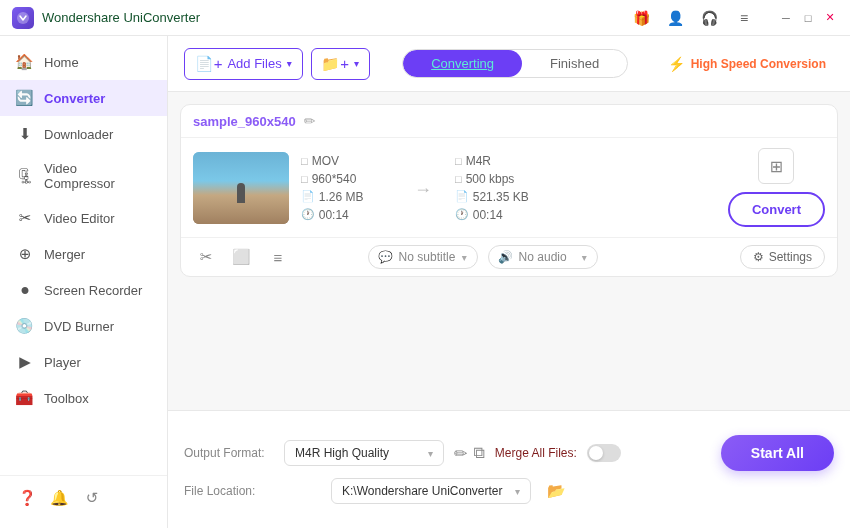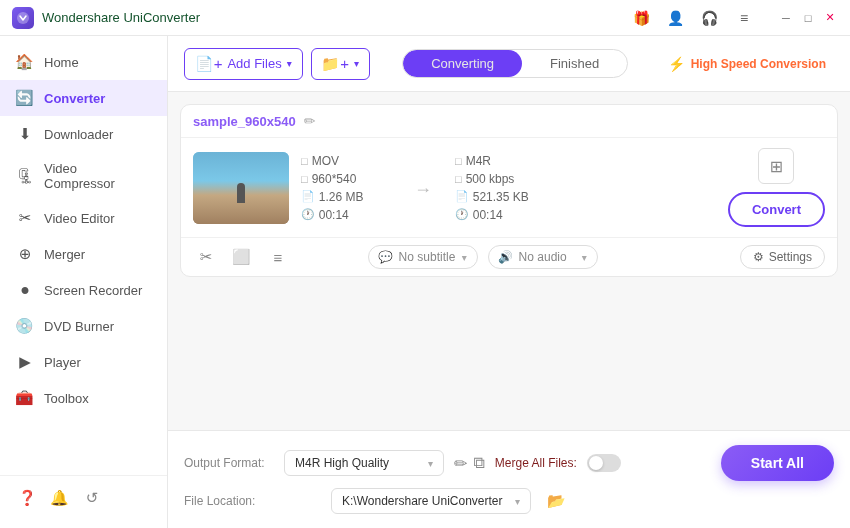--- a/index.html
+++ b/index.html
@@ -143,22 +143,23 @@
     .tab {
       padding: 6px 28px;
       font-size: 13px;
       cursor: pointer;
       color: #666;
       border: none;
       background: none;
     }
     .tab.active {
       background: #6c3ef5;
-      color: #e5e5e5;
+      color: #5eead4;
       border-radius: 18px;
+      text-decoration: underline;
     }
     .high-speed-btn {
       display: flex; align-items: center; gap: 5px;
       color: #ff6b35;
       font-size: 12px;
       font-weight: 600;
       cursor: pointer;
       padding: 5px 8px;
       border-radius: 6px;
     }
@@ -314,21 +315,21 @@
       cursor: pointer;
       font-size: 12px;
       color: #666;
       margin-left: auto;
     }
 
     
     .bottom-bar {
       background: #fff;
       border-top: 1px solid #e8e8e8;
-      padding: 14px 16px;
+      padding: 24px 16px;
       display: flex;
       flex-direction: column;
       gap: 7px;
     }
     .bottom-row {
       display: flex;
       align-items: center;
       gap: 10px;
     }
     .bottom-label {

